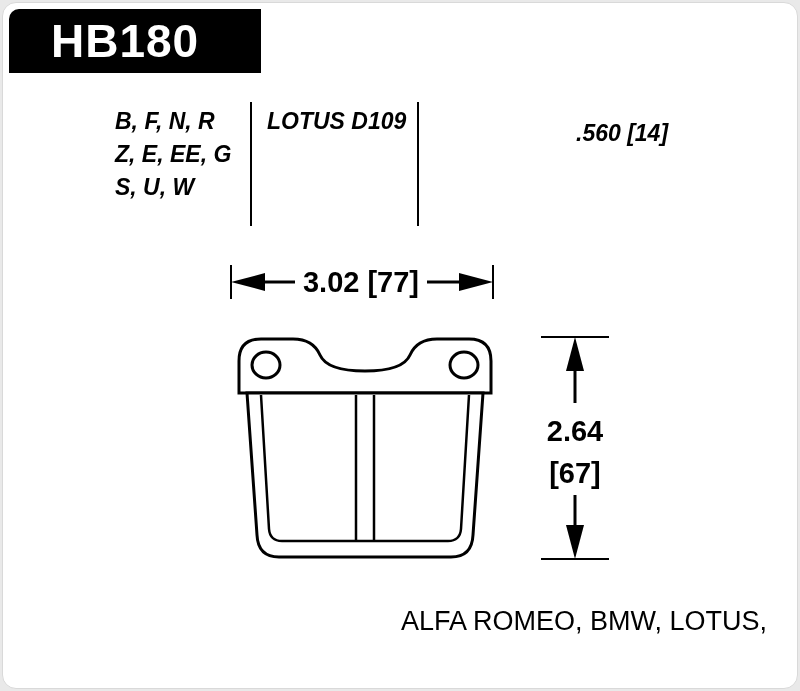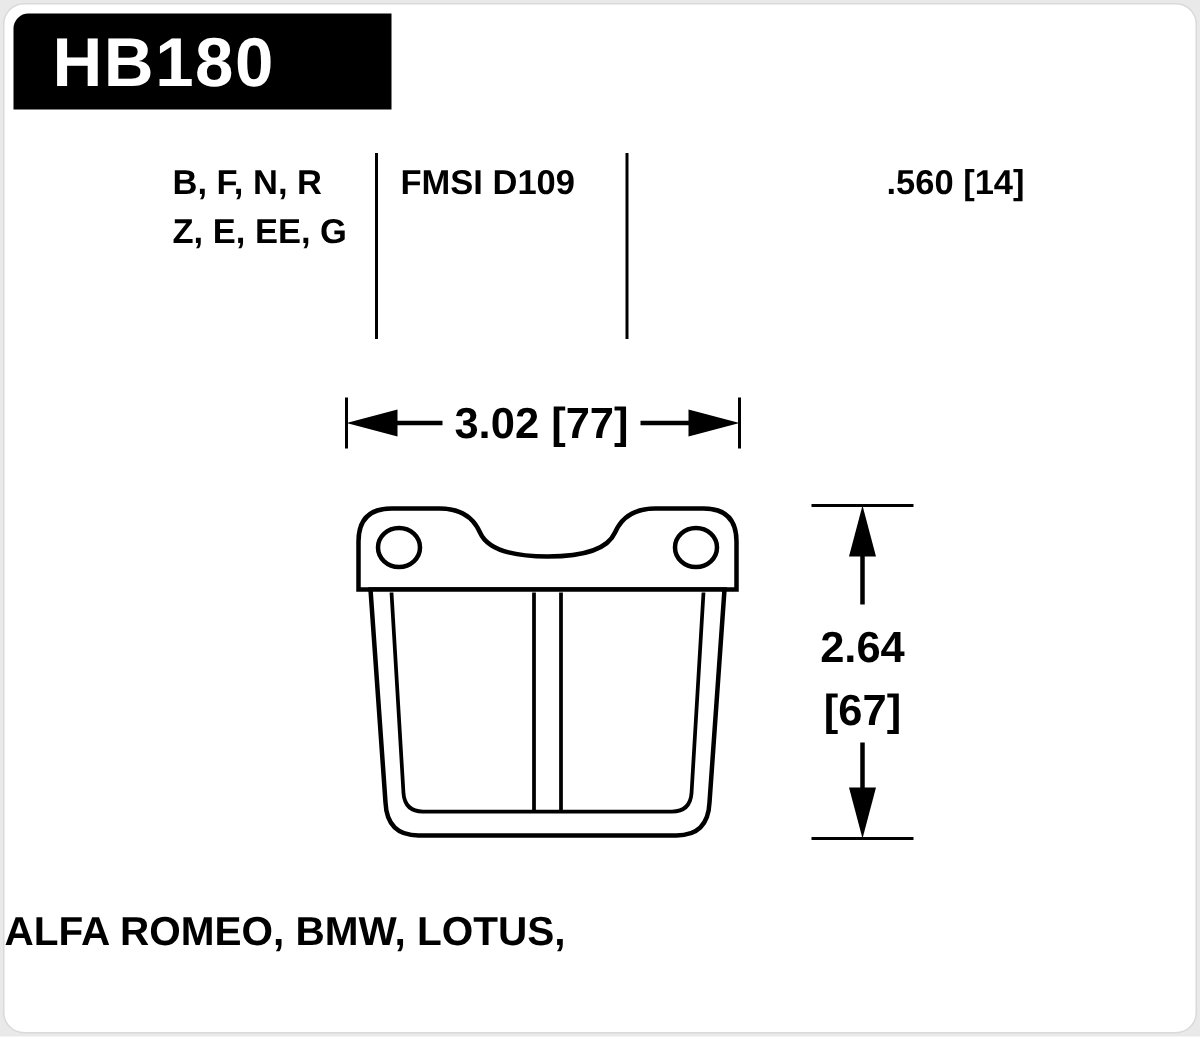--- a/index.html
+++ b/index.html
@@ -24,49 +24,49 @@
     width:252px;height:64px;
     background:#000;
     border-radius:10px 0 0 0;
     display:flex;align-items:center;
   }
   .part-box span{
     color:#fff;
     font-weight:bold;
     font-size:46px;
     letter-spacing:1px;
-    padding-left:26px;
+    padding-left:42px;
   }
   .spec-col{
     position:absolute;
     top:102px;
     font-weight:bold;
     font-size:23px;
     white-space:nowrap;
   }
-  .spec-row{height:33px;line-height:33px;}
+  .spec-row{height:33px;line-height:33px;font-style:italic;}
   .col-compounds{left:112px;}
   .col-fmsi{left:264px;}
-  .col-thickness{left:573px;width:122px;text-align:center;}
+  .col-thickness{left:573px;width:122px;text-align:left;margin-top:12px;}
   .vline{
     position:absolute;top:99px;
     width:2px;height:124px;
     background:#000;
   }
   .v1{left:247px;}
   .v2{left:414px;}
   .drawing{
     position:absolute;left:0;top:248px;
     width:800px;height:332px;
   }
   .apps{
     position:absolute;left:0;top:601px;
     width:764px;
-    text-align:left;
-    font-weight:bold;
+    text-align:right;
+    font-weight:normal;
     font-size:27px;
     line-height:35px;
   }
   svg text{
     font-family:"Liberation Sans",sans-serif;
     font-weight:bold;
     font-size:29px;
     fill:#000;
   }
 </style>
@@ -75,26 +75,27 @@
 
 <div class="card">
 
   <div class="part-box">
     <span>HB180</span>
   </div>
 
   <div class="spec-col col-compounds">
     <div class="spec-row">B, F, N, R</div>
     <div class="spec-row">Z, E, EE, G</div>
+    <div class="spec-row">S, U, W</div>
   </div>
 
   <div class="vline v1"></div>
 
   <div class="spec-col col-fmsi">
-    <div class="spec-row">FMSI D109</div>
+    <div class="spec-row">LOTUS D109</div>
   </div>
 
   <div class="vline v2"></div>
 
   <div class="spec-col col-thickness">
     <div class="spec-row">.560 [14]</div>
   </div>
 
   <svg class="drawing" viewBox="0 0 800 332" xmlns="http://www.w3.org/2000/svg">
 

